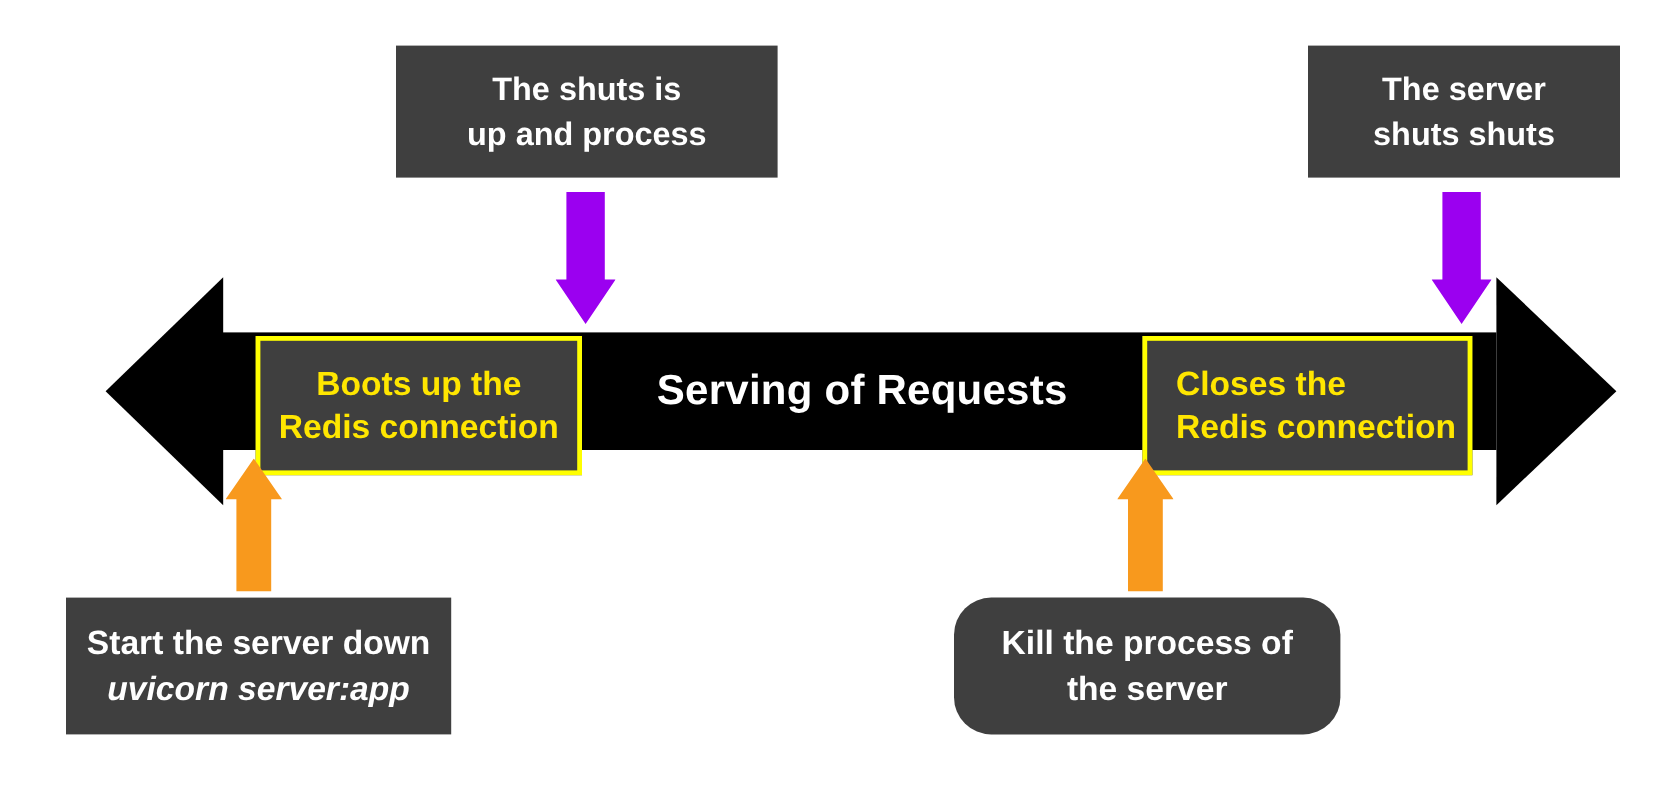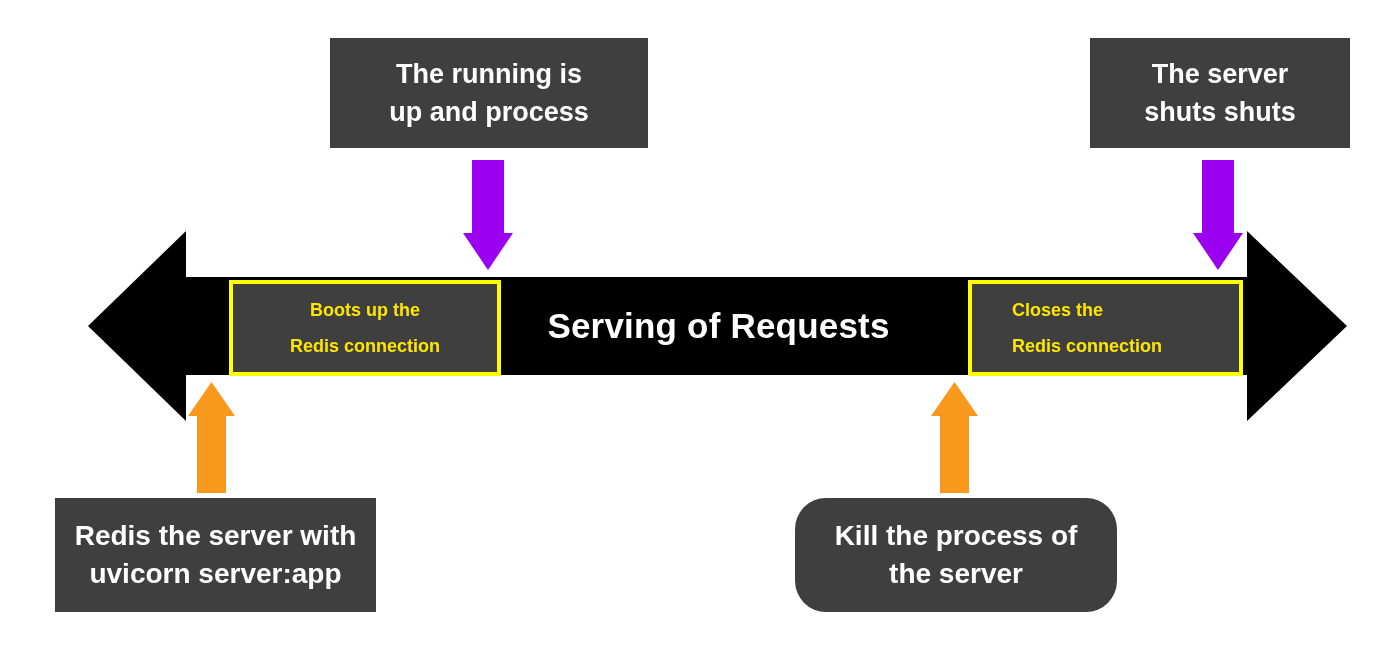--- a/index.html
+++ b/index.html
@@ -38,41 +38,41 @@
     border-bottom:95px solid transparent;
     border-left:100px solid var(--band);
   }
   .serving-label{
     position:absolute;left:485px;top:277px;width:467px;height:98px;
     display:flex;align-items:center;justify-content:center;
     color:var(--white-text);font-size:35px;letter-spacing:0.2px;
   }
   
   .ybox{
-    position:absolute;top:280px;height:96px;box-sizing:border-box;
+    position:absolute;top:280px;height:116px;box-sizing:border-box;
     background:var(--box-fill);
     border:4px solid var(--yellow-border);
     color:var(--yellow-text);
-    font-size:18px;line-height:36px;
-    display:flex;flex-direction:column;justify-content:center;margin-left:16px;
+    font-size:28px;line-height:36px;
+    display:flex;flex-direction:column;justify-content:center;
   }
   .ybox.left-box{left:213px;width:272px;text-align:center;}
-  .ybox.right-box{left:952px;width:275px;text-align:left;padding-left:40px;}
+  .ybox.right-box{left:952px;width:275px;text-align:left;padding-left:24px;}
   
   .callout{
     position:absolute;background:var(--box-fill);
     color:var(--white-text);font-size:27px;line-height:38px;
     display:flex;flex-direction:column;justify-content:center;
     text-align:center;
   }
   .callout.top-left{left:330px;top:38px;width:318px;height:110px;}
   .callout.top-right{left:1090px;top:38px;width:260px;height:110px;}
   .callout.bottom-left{left:55px;top:498px;width:321px;height:114px;font-size:28px;}
   .callout.bottom-right{left:795px;top:498px;width:322px;height:114px;font-size:28px;border-radius:31px;}
-  .italic-line{}
+  .italic-line{font-style:italic;}
   
   .arrow{position:absolute;}
   .arrow svg{display:block;}
   .purple-1{left:463px;top:160px;}
   .purple-2{left:1193px;top:160px;}
   .orange-1{left:188px;top:382px;}
   .orange-2{left:931px;top:382px;}
   .purple-fill{fill:var(--purple);}
   .orange-fill{fill:var(--orange);}
 </style>
@@ -92,30 +92,30 @@
   <div class="ybox left-box">
     <span>Boots up the</span>
     <span>Redis connection</span>
   </div>
   <div class="ybox right-box">
     <span>Closes the</span>
     <span>Redis connection</span>
   </div>
 
   <div class="callout top-left">
-    <span>The running is</span>
+    <span>The shuts is</span>
     <span>up and process</span>
   </div>
   <div class="callout top-right">
     <span>The server</span>
     <span>shuts shuts</span>
   </div>
 
   <div class="callout bottom-left">
-    <span>Redis the server with</span>
+    <span>Start the server down</span>
     <span class="italic-line">uvicorn server:app</span>
   </div>
   <div class="callout bottom-right">
     <span>Kill the process of</span>
     <span>the server</span>
   </div>
 
   <div class="arrow purple-1">
     <svg width="50" height="110" viewBox="0 0 50 110" aria-hidden="true">
       <polygon class="purple-fill" points="9,0 41,0 41,73 50,73 25,110 0,73 9,73"></polygon>

